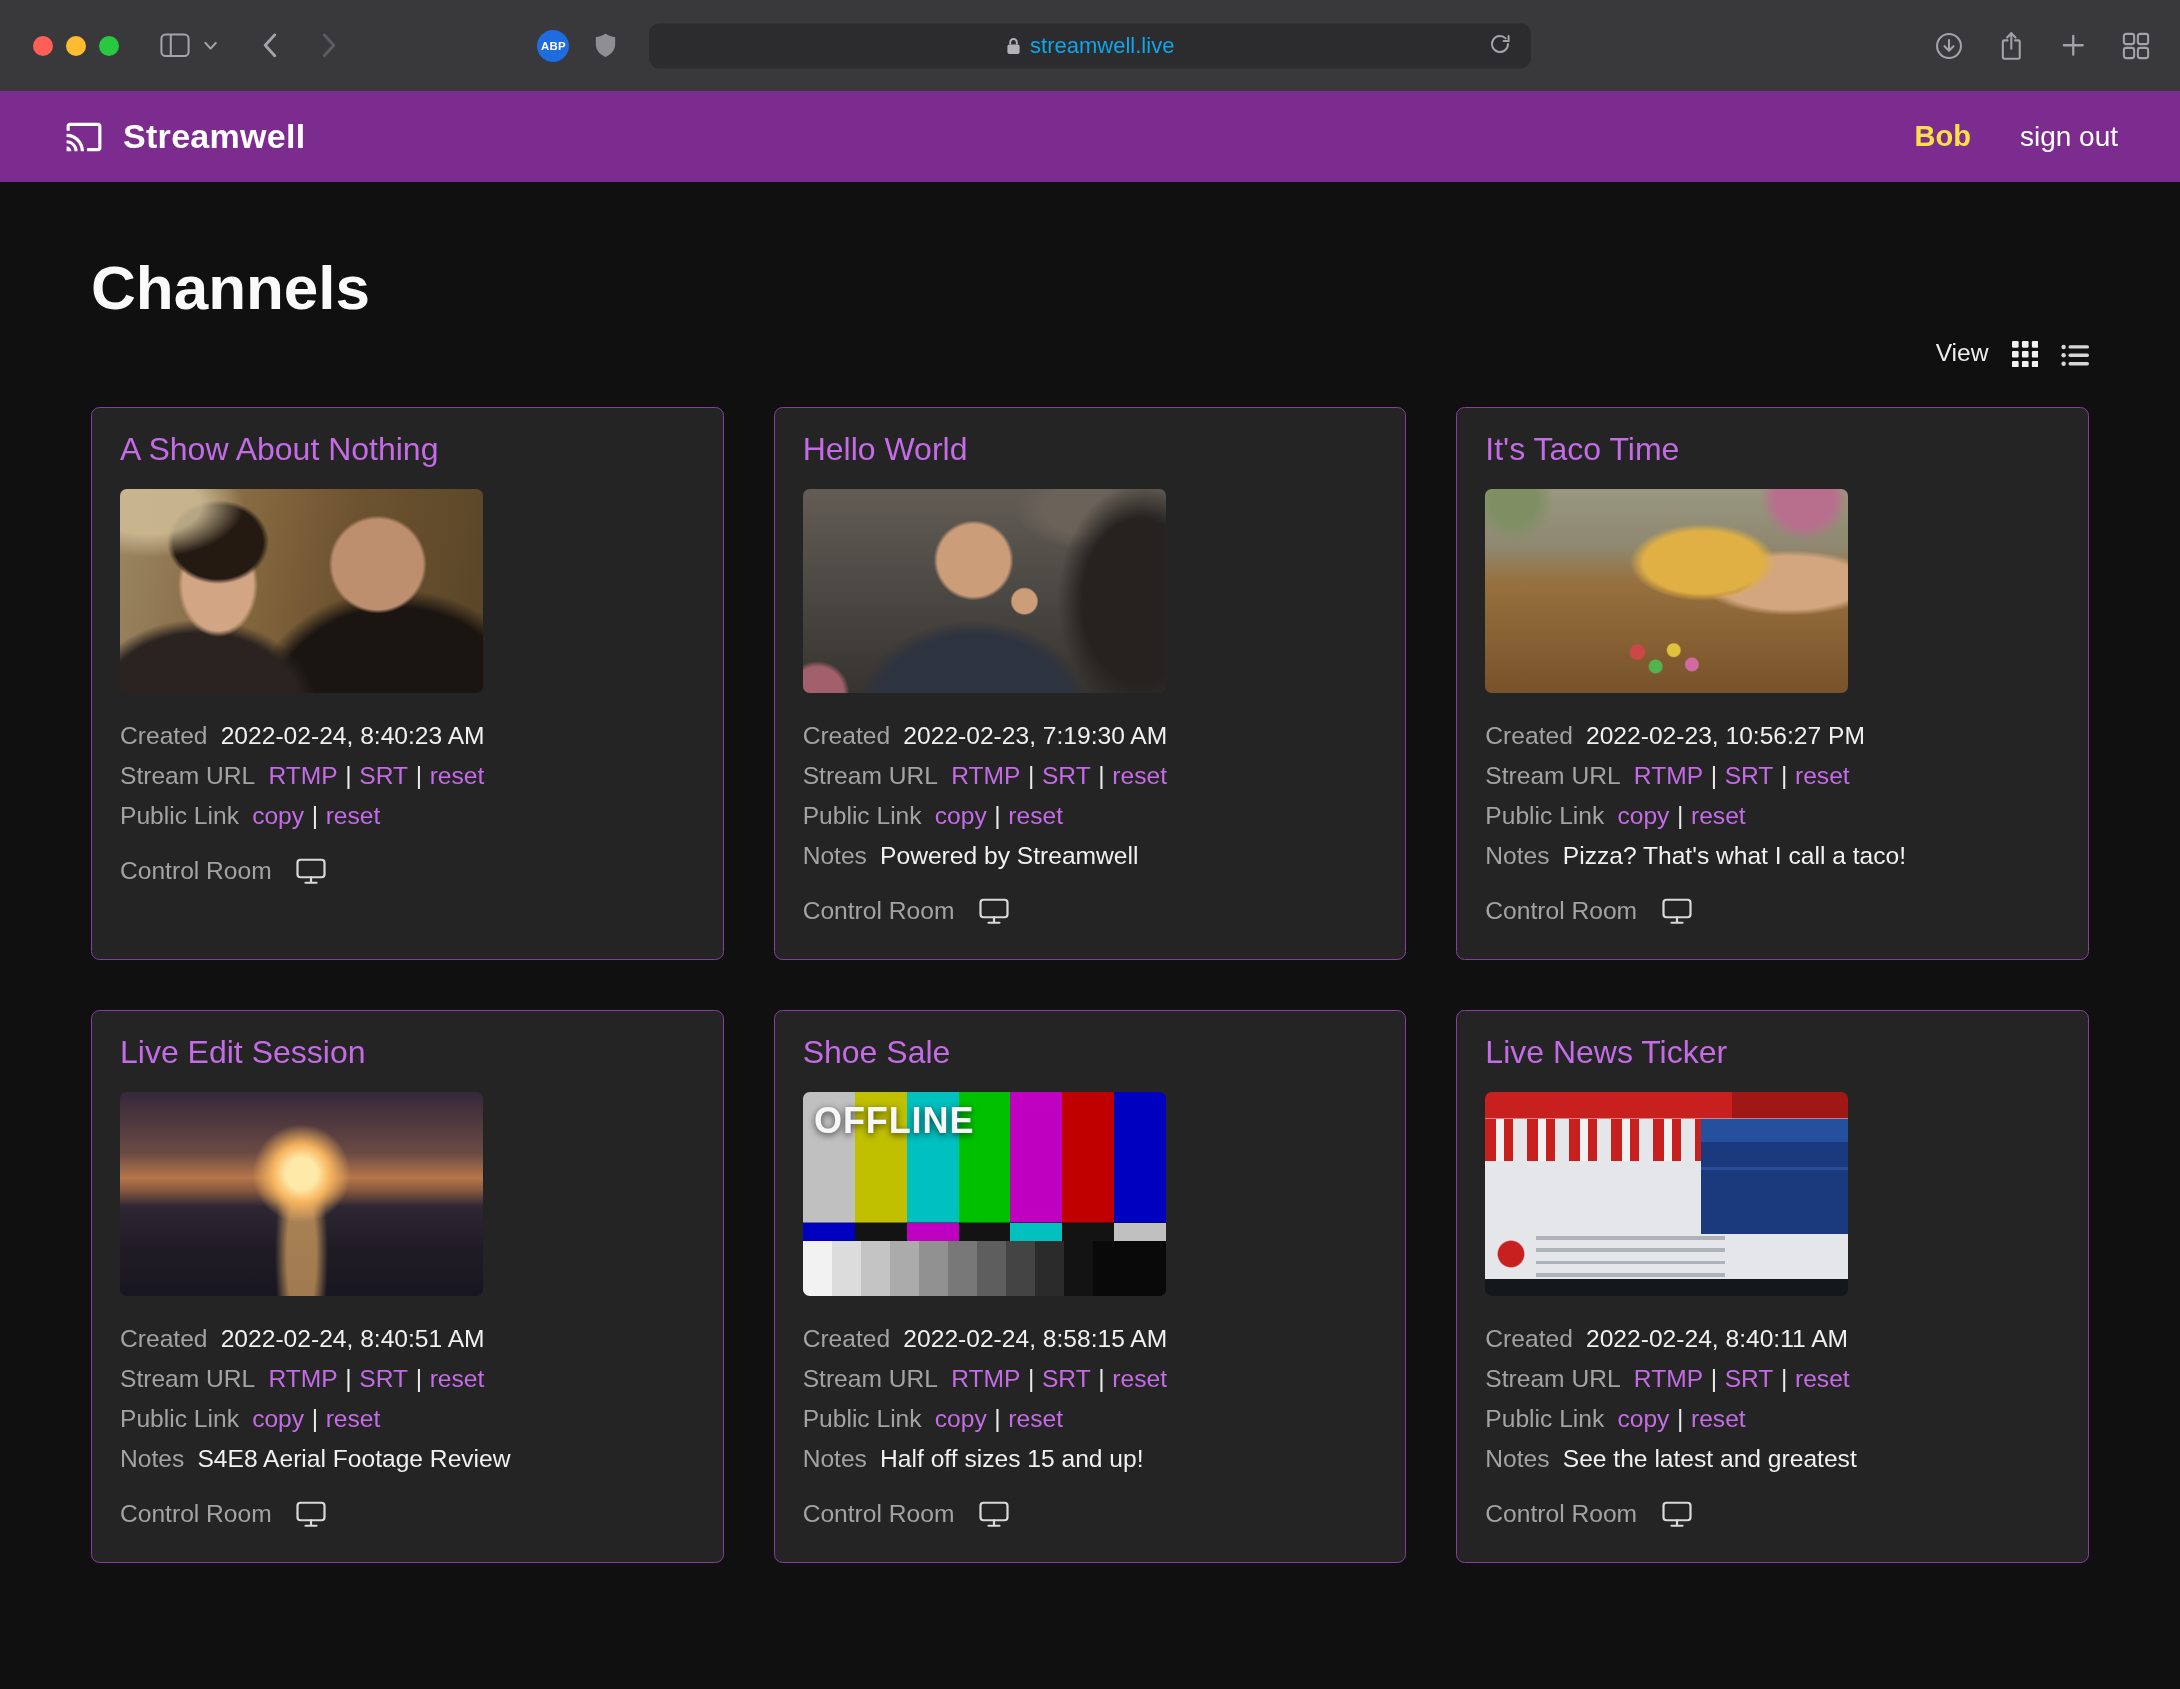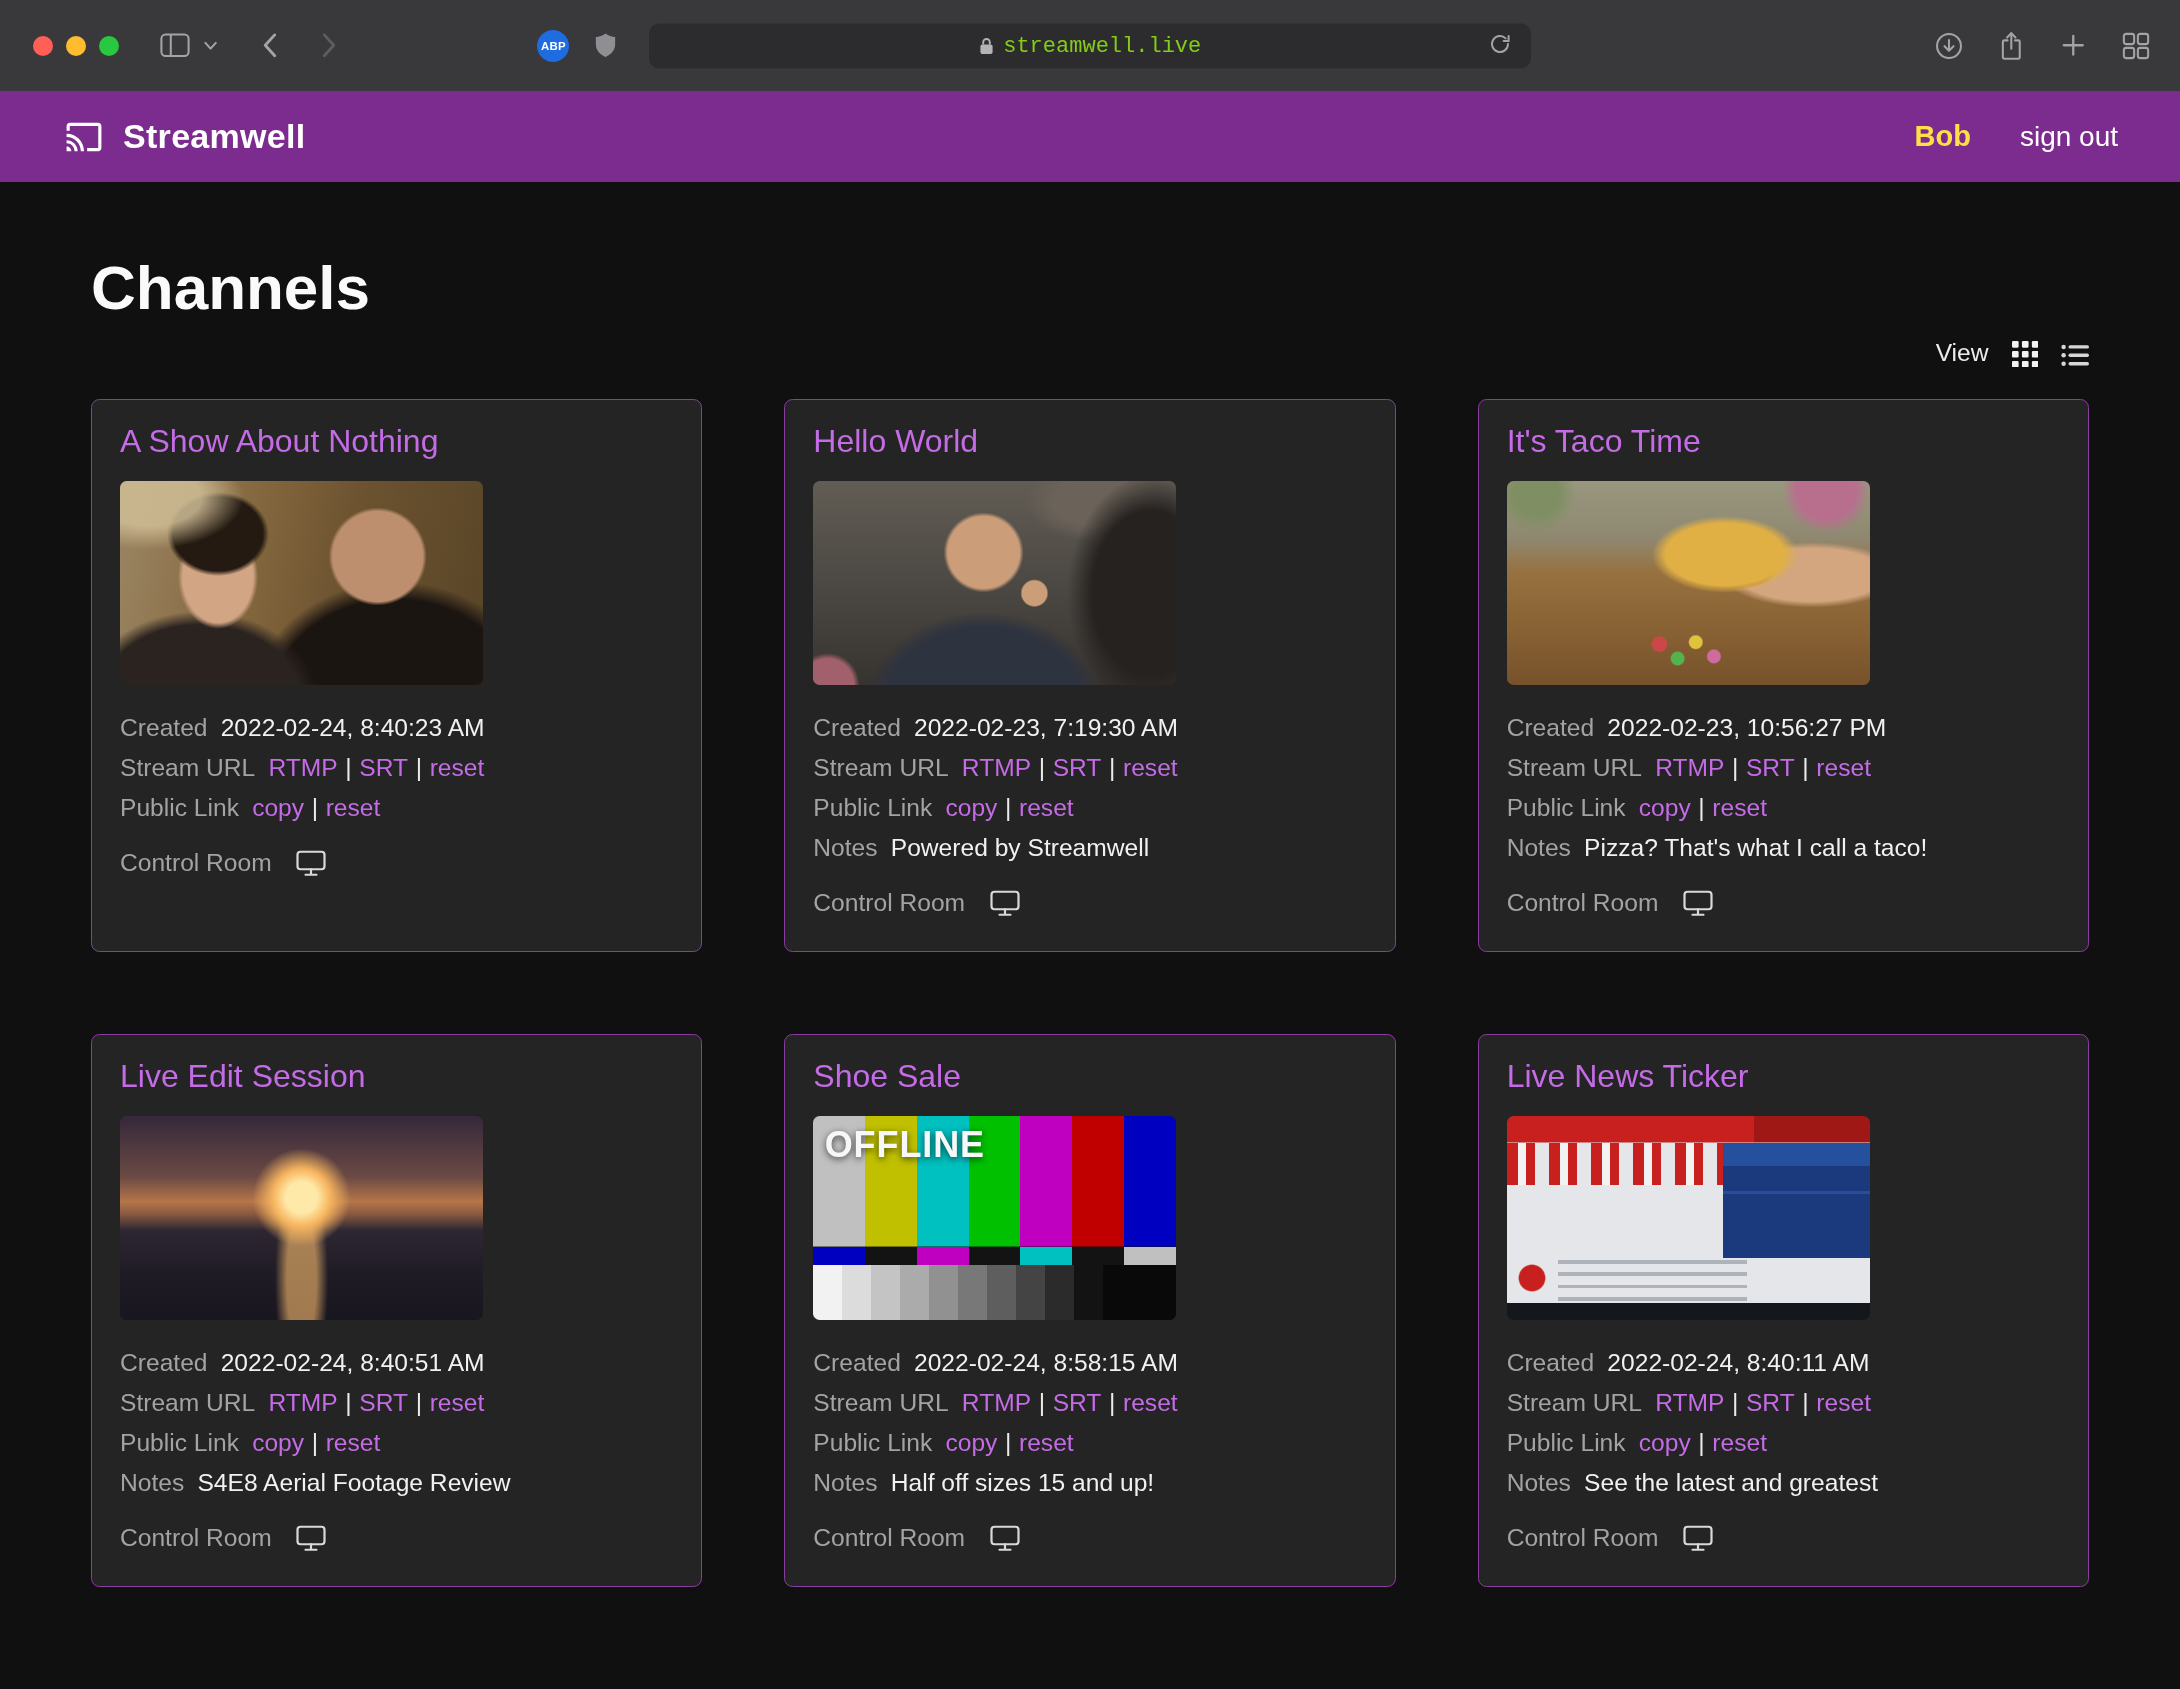--- a/index.html
+++ b/index.html
@@ -16,42 +16,42 @@
   .light.yellow{background:#febc2e;}
   .light.green{background:#28c840;}
   .tbtn{background:none;border:none;padding:0;color:#a3a3a8;display:flex;align-items:center;justify-content:center;cursor:pointer;}
   .tbtn.dim{color:#5d5d61;}
   .nav-left .gap{width:17px;}
   .ext-badges{position:absolute;right:calc(50% + 473px);top:50%;transform:translateY(-50%);display:flex;align-items:center;gap:24.6px;margin-left:8px;}
   .abp{width:32px;height:32px;border-radius:50%;background:#1f6be0;color:#fff;font-size:11.4px;font-weight:700;
        display:flex;align-items:center;justify-content:center;letter-spacing:0.3px;}
   .url-field{position:absolute;left:50%;top:50%;transform:translate(-50%,-50%);width:882px;height:45px;border-radius:10.4px;
              background:#2c2c2e;display:flex;align-items:center;justify-content:center;gap:9.5px;color:#c9c9cd;}
-  .url-text{font-size:22px;color:#84cc16;font-family:Liberation Mono, monospace;}
+  .url-text{font-size:22px;color:#0ea5e9;}
   .reload{position:absolute;right:13.2px;top:50%;transform:translateY(-50%);background:none;border:none;color:#a3a3a8;cursor:pointer;}
   .nav-right{position:absolute;right:30px;top:0;height:91px;display:flex;align-items:center;gap:36px;}
 
   
   .site-header{height:91px;background:var(--header-bg,#7c2c8e);display:flex;align-items:center;justify-content:space-between;
                padding:0 62px;}
   .brand{display:flex;align-items:center;gap:17px;color:#fff;cursor:pointer;}
   .brand-name{font-size:34px;font-weight:700;letter-spacing:0.3px;}
   .header-right{display:flex;align-items:center;gap:49px;}
   .user{font-size:29px;font-weight:700;color:#fde047;cursor:pointer;}
   .signout{font-size:28px;color:#fff;text-decoration:none;cursor:pointer;}
 
   
   .content{padding:0 91px;}
   h1{margin:72px 0 0 0;font-size:62px;font-weight:700;color:#fafafa;line-height:1.1;}
   .view-row{display:flex;justify-content:flex-end;align-items:flex-end;gap:23px;margin-top:17px;}
   .view-label{font-size:24.6px;color:#ededed;}
   .view-btn{background:none;border:none;padding:0;cursor:pointer;color:#f2f2f2;display:flex;align-items:center;}
   .view-btn.list{color:#d6d6d6;}
 
-  .grid{display:grid;grid-template-columns:repeat(3,1fr);gap:82px;margin-top:32px;padding-bottom:57px;}
+  .grid{display:grid;grid-template-columns:repeat(3,1fr);gap:50px;margin-top:40px;padding-bottom:57px;}
   .card{background:var(--card-bg,#242424);border:1.9px solid var(--card-border,#8a3da0);border-radius:8.5px;
         padding:23px 28px 28px 28px;}
   .card-title{margin:0 0 21px 0;font-size:32px;font-weight:400;color:var(--accent,#c46be6);cursor:pointer;}
 
   .thumb{width:363px;height:204px;border-radius:6.6px;position:relative;overflow:hidden;margin-bottom:23px;
          background-repeat:no-repeat;background-color:#333;cursor:pointer;}
   .thumb-overlay{position:absolute;top:7.6px;left:11.4px;font-size:36px;font-weight:700;color:#f7f7f7;
                  letter-spacing:0.9px;text-shadow:0 1.9px 7.6px rgba(0,0,0,.65);}
 
   .thumb-sitcom{background-image:

